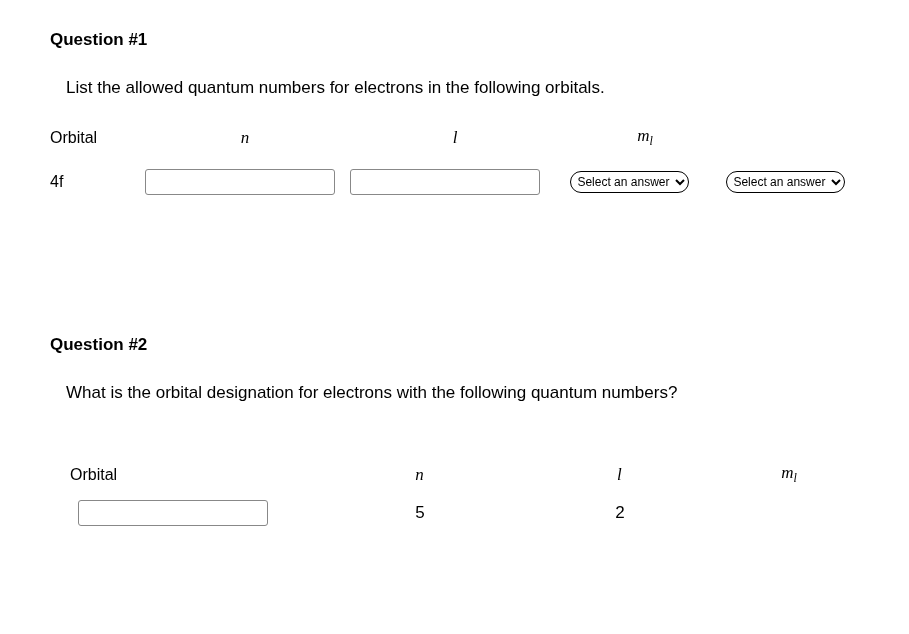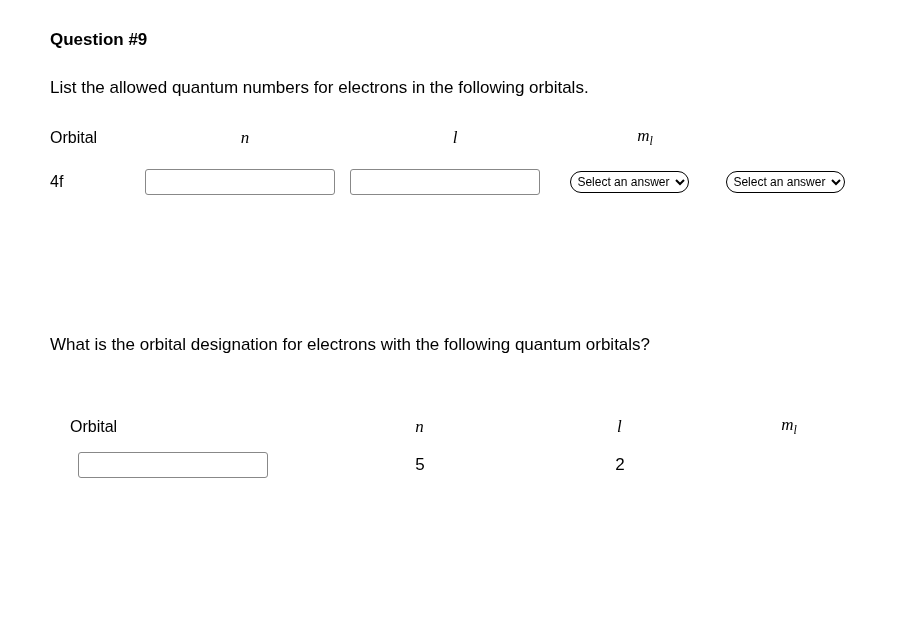--- a/index.html
+++ b/index.html
@@ -12,20 +12,21 @@
     font-size: 16px;
   }
   .question-title {
     font-weight: bold;
     font-size: 17px;
     margin-bottom: 28px;
   }
   .question-text {
     margin-bottom: 28px;
     font-size: 17px;
+    margin-left: 16px;
   }
   .q1-row {
     display: flex;
     align-items: center;
   }
   .q1-header {
     margin-bottom: 20px;
   }
   .col-orbital { width: 90px; }
   .col-n { width: 210px; text-align: center; }
@@ -75,21 +76,21 @@
     padding: 0 4px;
     box-sizing: border-box;
     margin-left: 8px;
   }
   .q2-val { font-size: 17px; }
 </style>
 </head>
 <body>
 
 <div>
-  <div class="question-title">Question #9</div>
+  <div class="question-title">Question #1</div>
   <div class="question-text">List the allowed quantum numbers for electrons in the following orbitals.</div>
 
   <div class="q1-row q1-header">
     <div class="col-orbital">Orbital</div>
     <div class="col-n"><span class="italic">n</span></div>
     <div class="col-l"><span class="italic">l</span></div>
     <div class="col-ml"><span class="italic">m</span><span class="sub">l</span></div>
   </div>
 
   <div class="q1-row">
@@ -107,21 +108,22 @@
     </div>
     <div class="col-ms">
       <select class="select-input">
         <option>Select an answer</option>
       </select>
     </div>
   </div>
 </div>
 
 <div class="q2-section">
-  <div class="question-text">What is the orbital designation for electrons with the following quantum orbitals?</div>
+  <div class="question-title">Question #2</div>
+  <div class="question-text">What is the orbital designation for electrons with the following quantum numbers?</div>
 
   <div class="q2-row q2-header">
     <div class="q2-col-orbital">Orbital</div>
     <div class="q2-col-n"><span class="italic">n</span></div>
     <div class="q2-col-l"><span class="italic">l</span></div>
     <div class="q2-col-ml"><span class="italic">m</span><span class="sub">l</span></div>
   </div>
 
   <div class="q2-row">
     <div class="q2-col-orbital">

